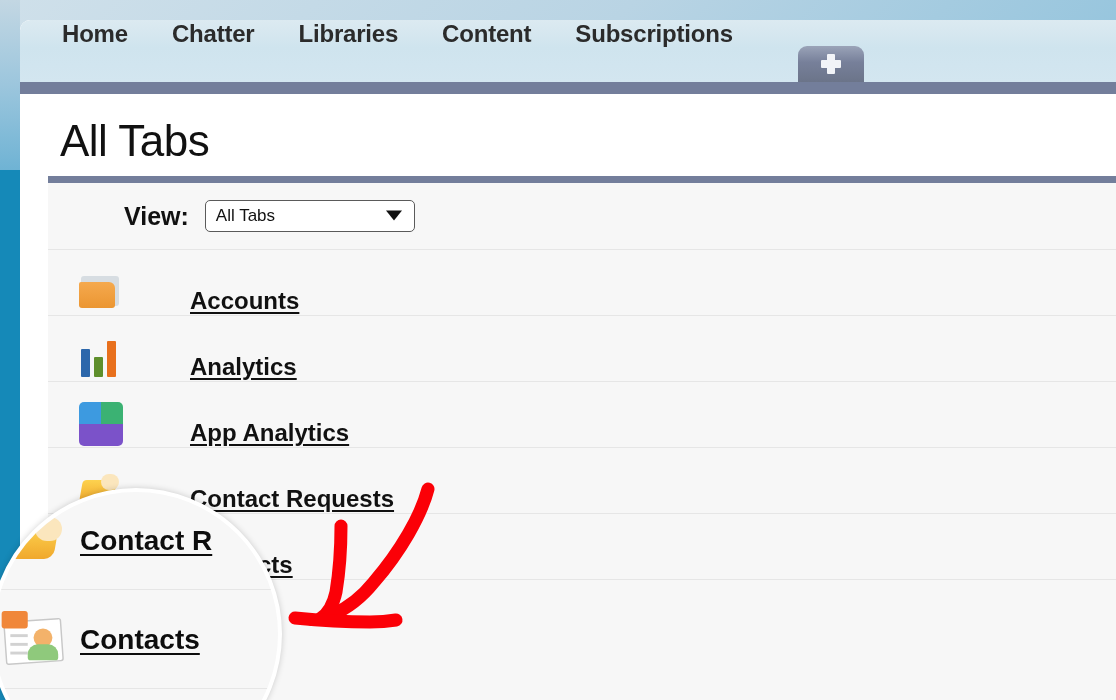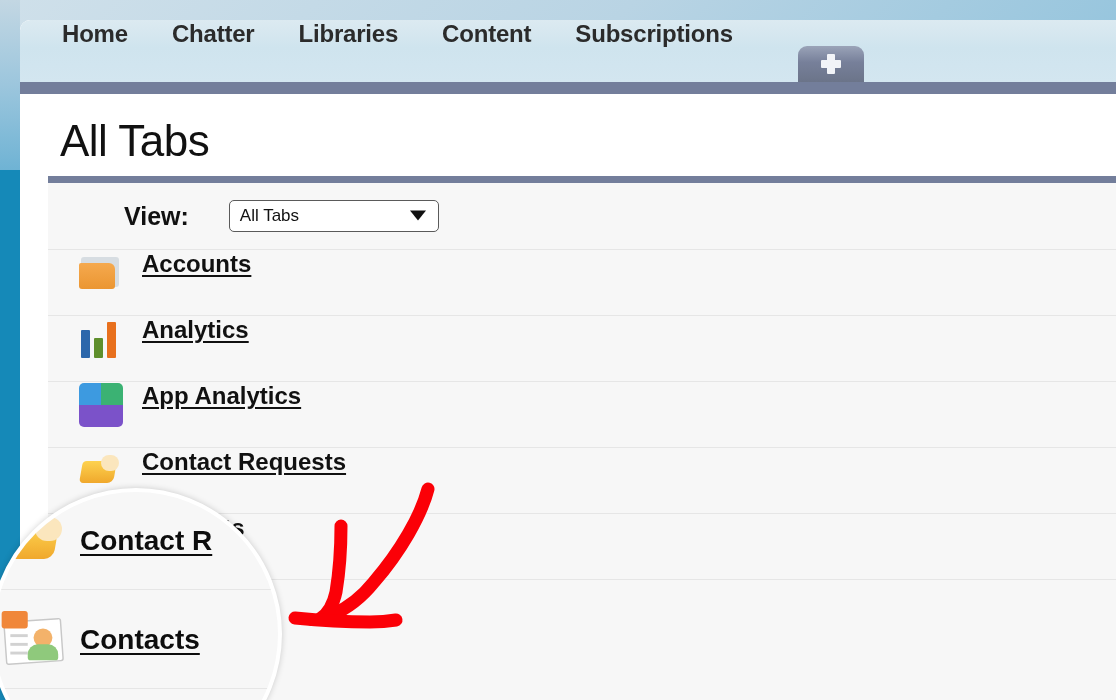--- a/index.html
+++ b/index.html
@@ -108,21 +108,20 @@
     background: #f7f7f7;
     border-top: 7px solid #737e9b;
     height: 530px;
   }
   .view-bar {
     height: 66px;
     display: flex;
     align-items: center;
     padding-left: 76px;
     background: #f7f7f7;
-    gap: 24px;
   }
   .view-label {
     font-size: 25px;
     font-weight: bold;
     color: #111;
     margin-right: 16px;
   }
   .view-select {
     position: relative;
     width: 210px; height: 32px;
@@ -143,24 +142,25 @@
     width: 0; height: 0;
     border-left: 8px solid transparent;
     border-right: 8px solid transparent;
     border-top: 10px solid #111;
   }
 
   
   .row {
     height: 66px;
     display: flex;
-    align-items: flex-start;
+    align-items: flex-end;
     padding-left: 30px;
     border-top: 1px solid #e6e6e6;
     background: #f7f7f7;
+    gap: 48px;
   }
   .row-icon {
     width: 46px; height: 46px;
     margin-right: 18px;
     flex: none;
     display: flex;
     align-items: center;
     justify-content: center;
   }
   .row-label {

